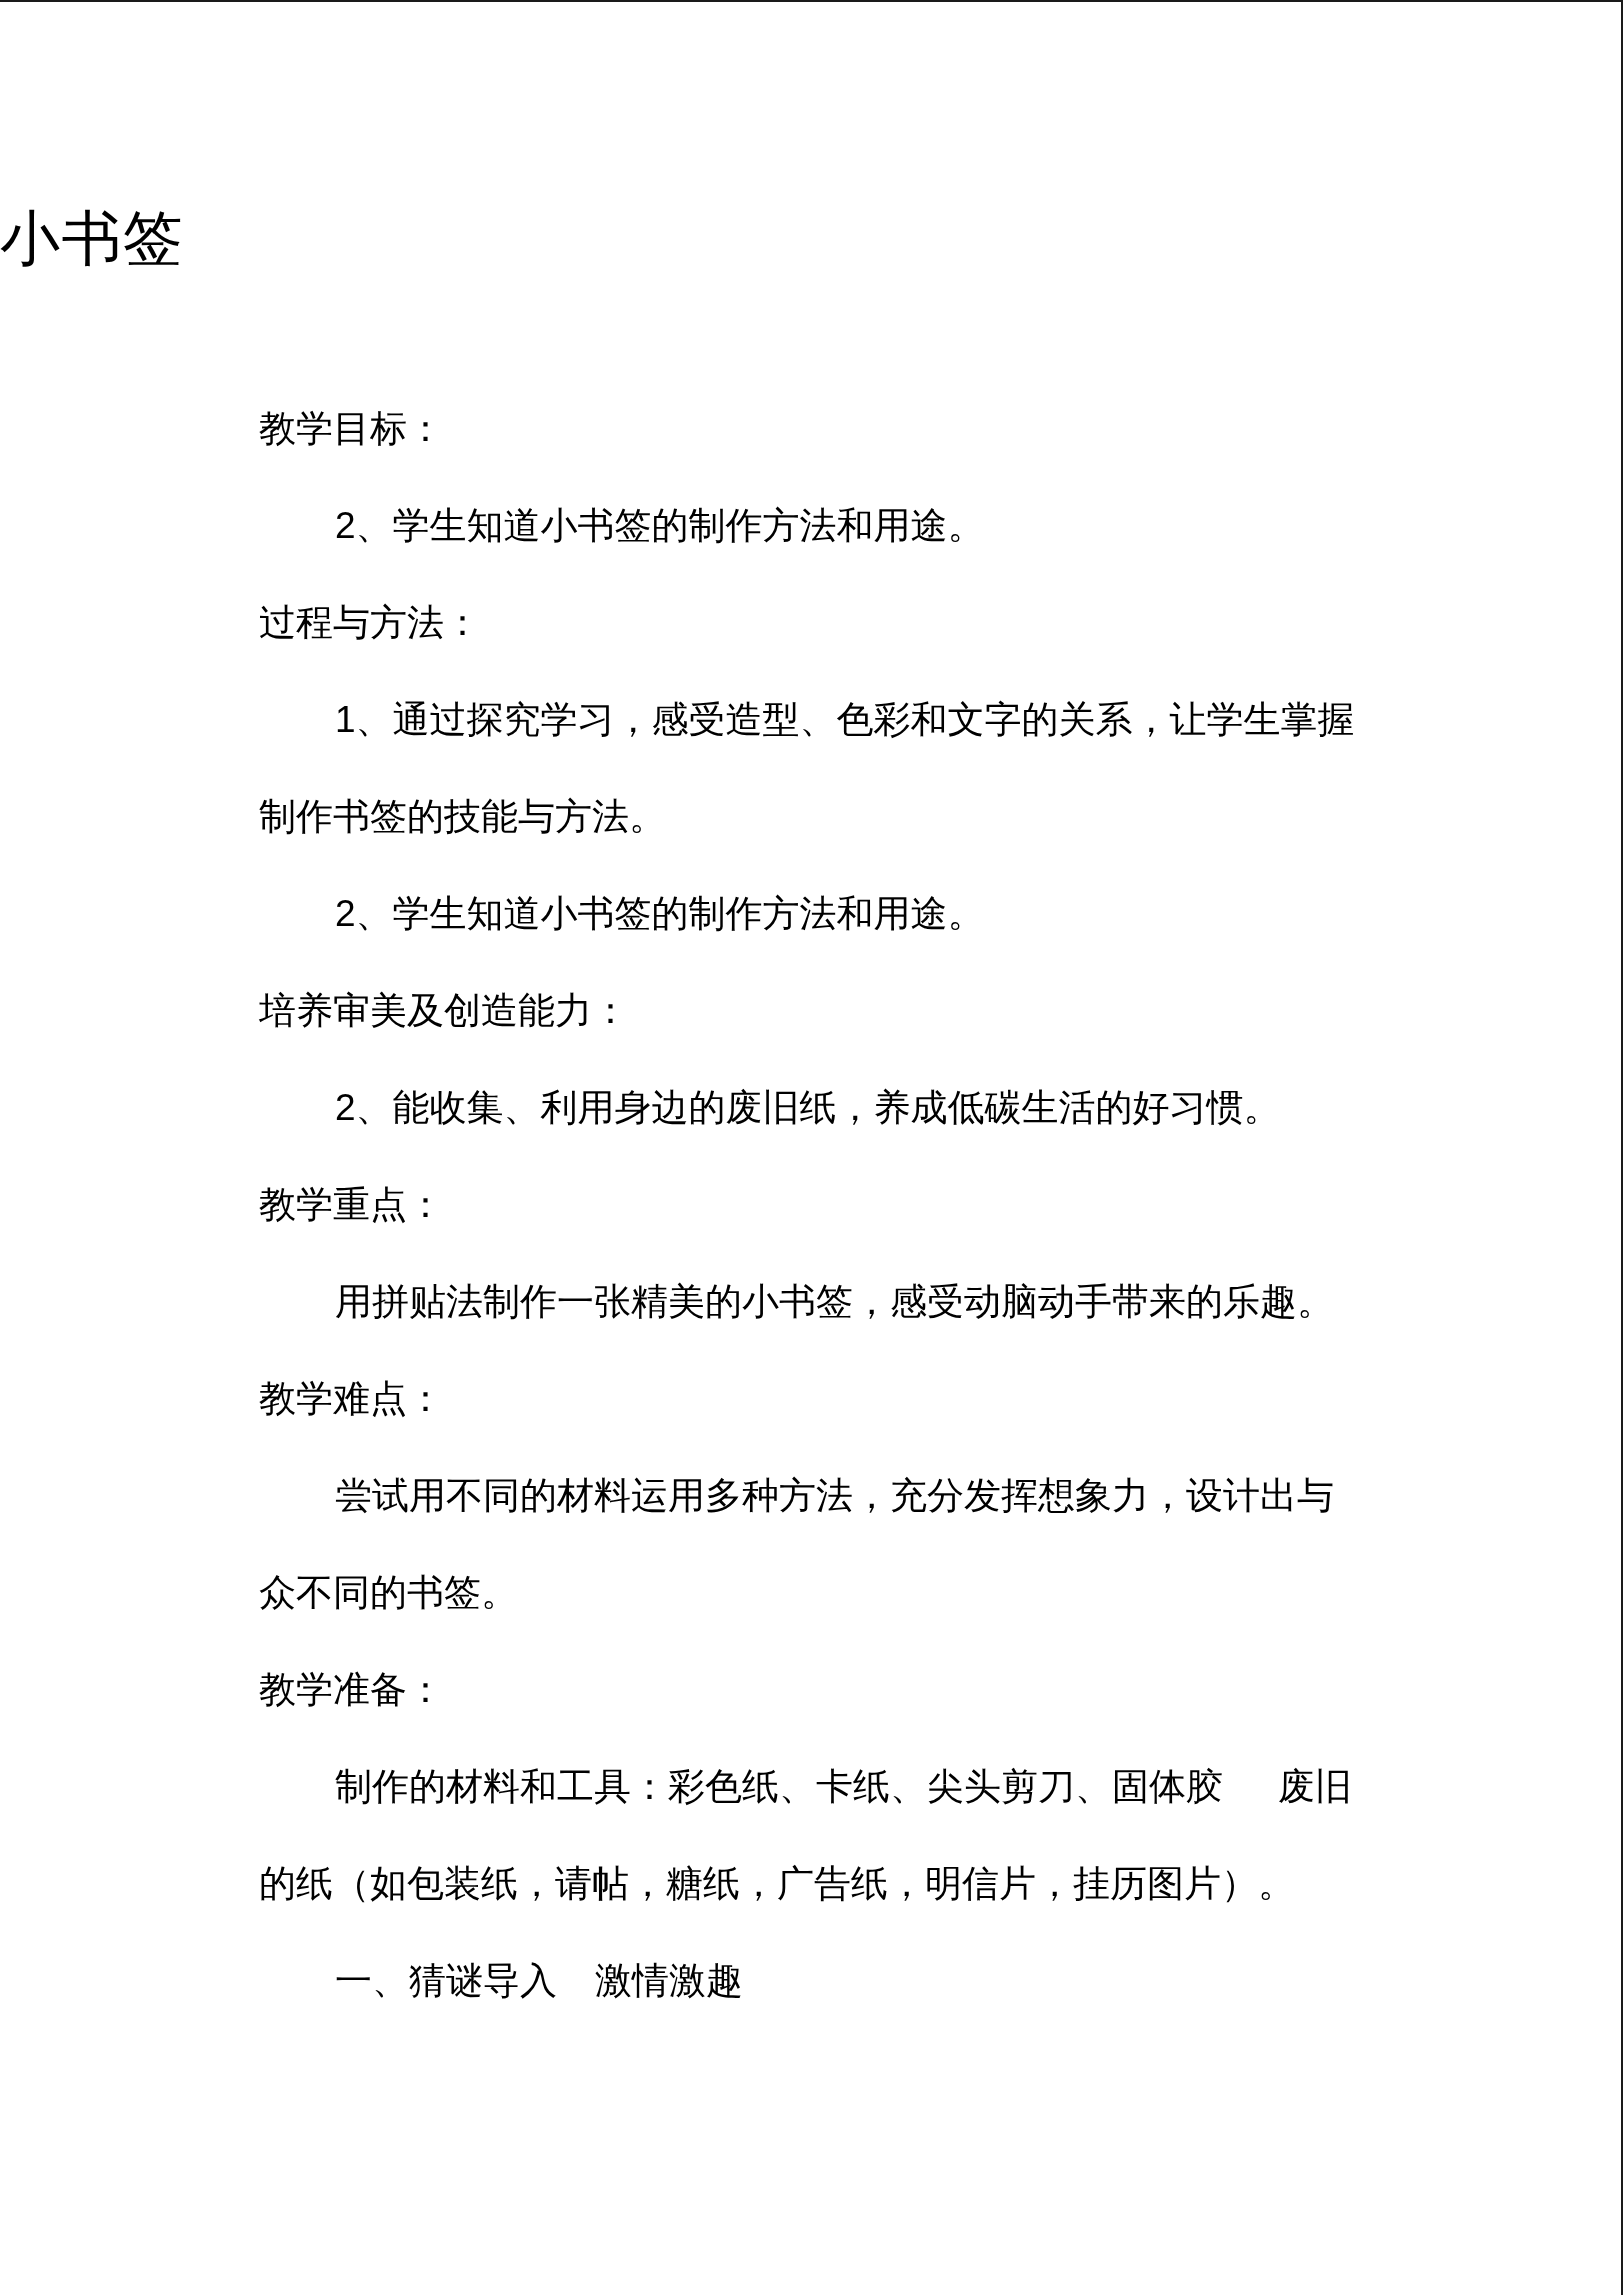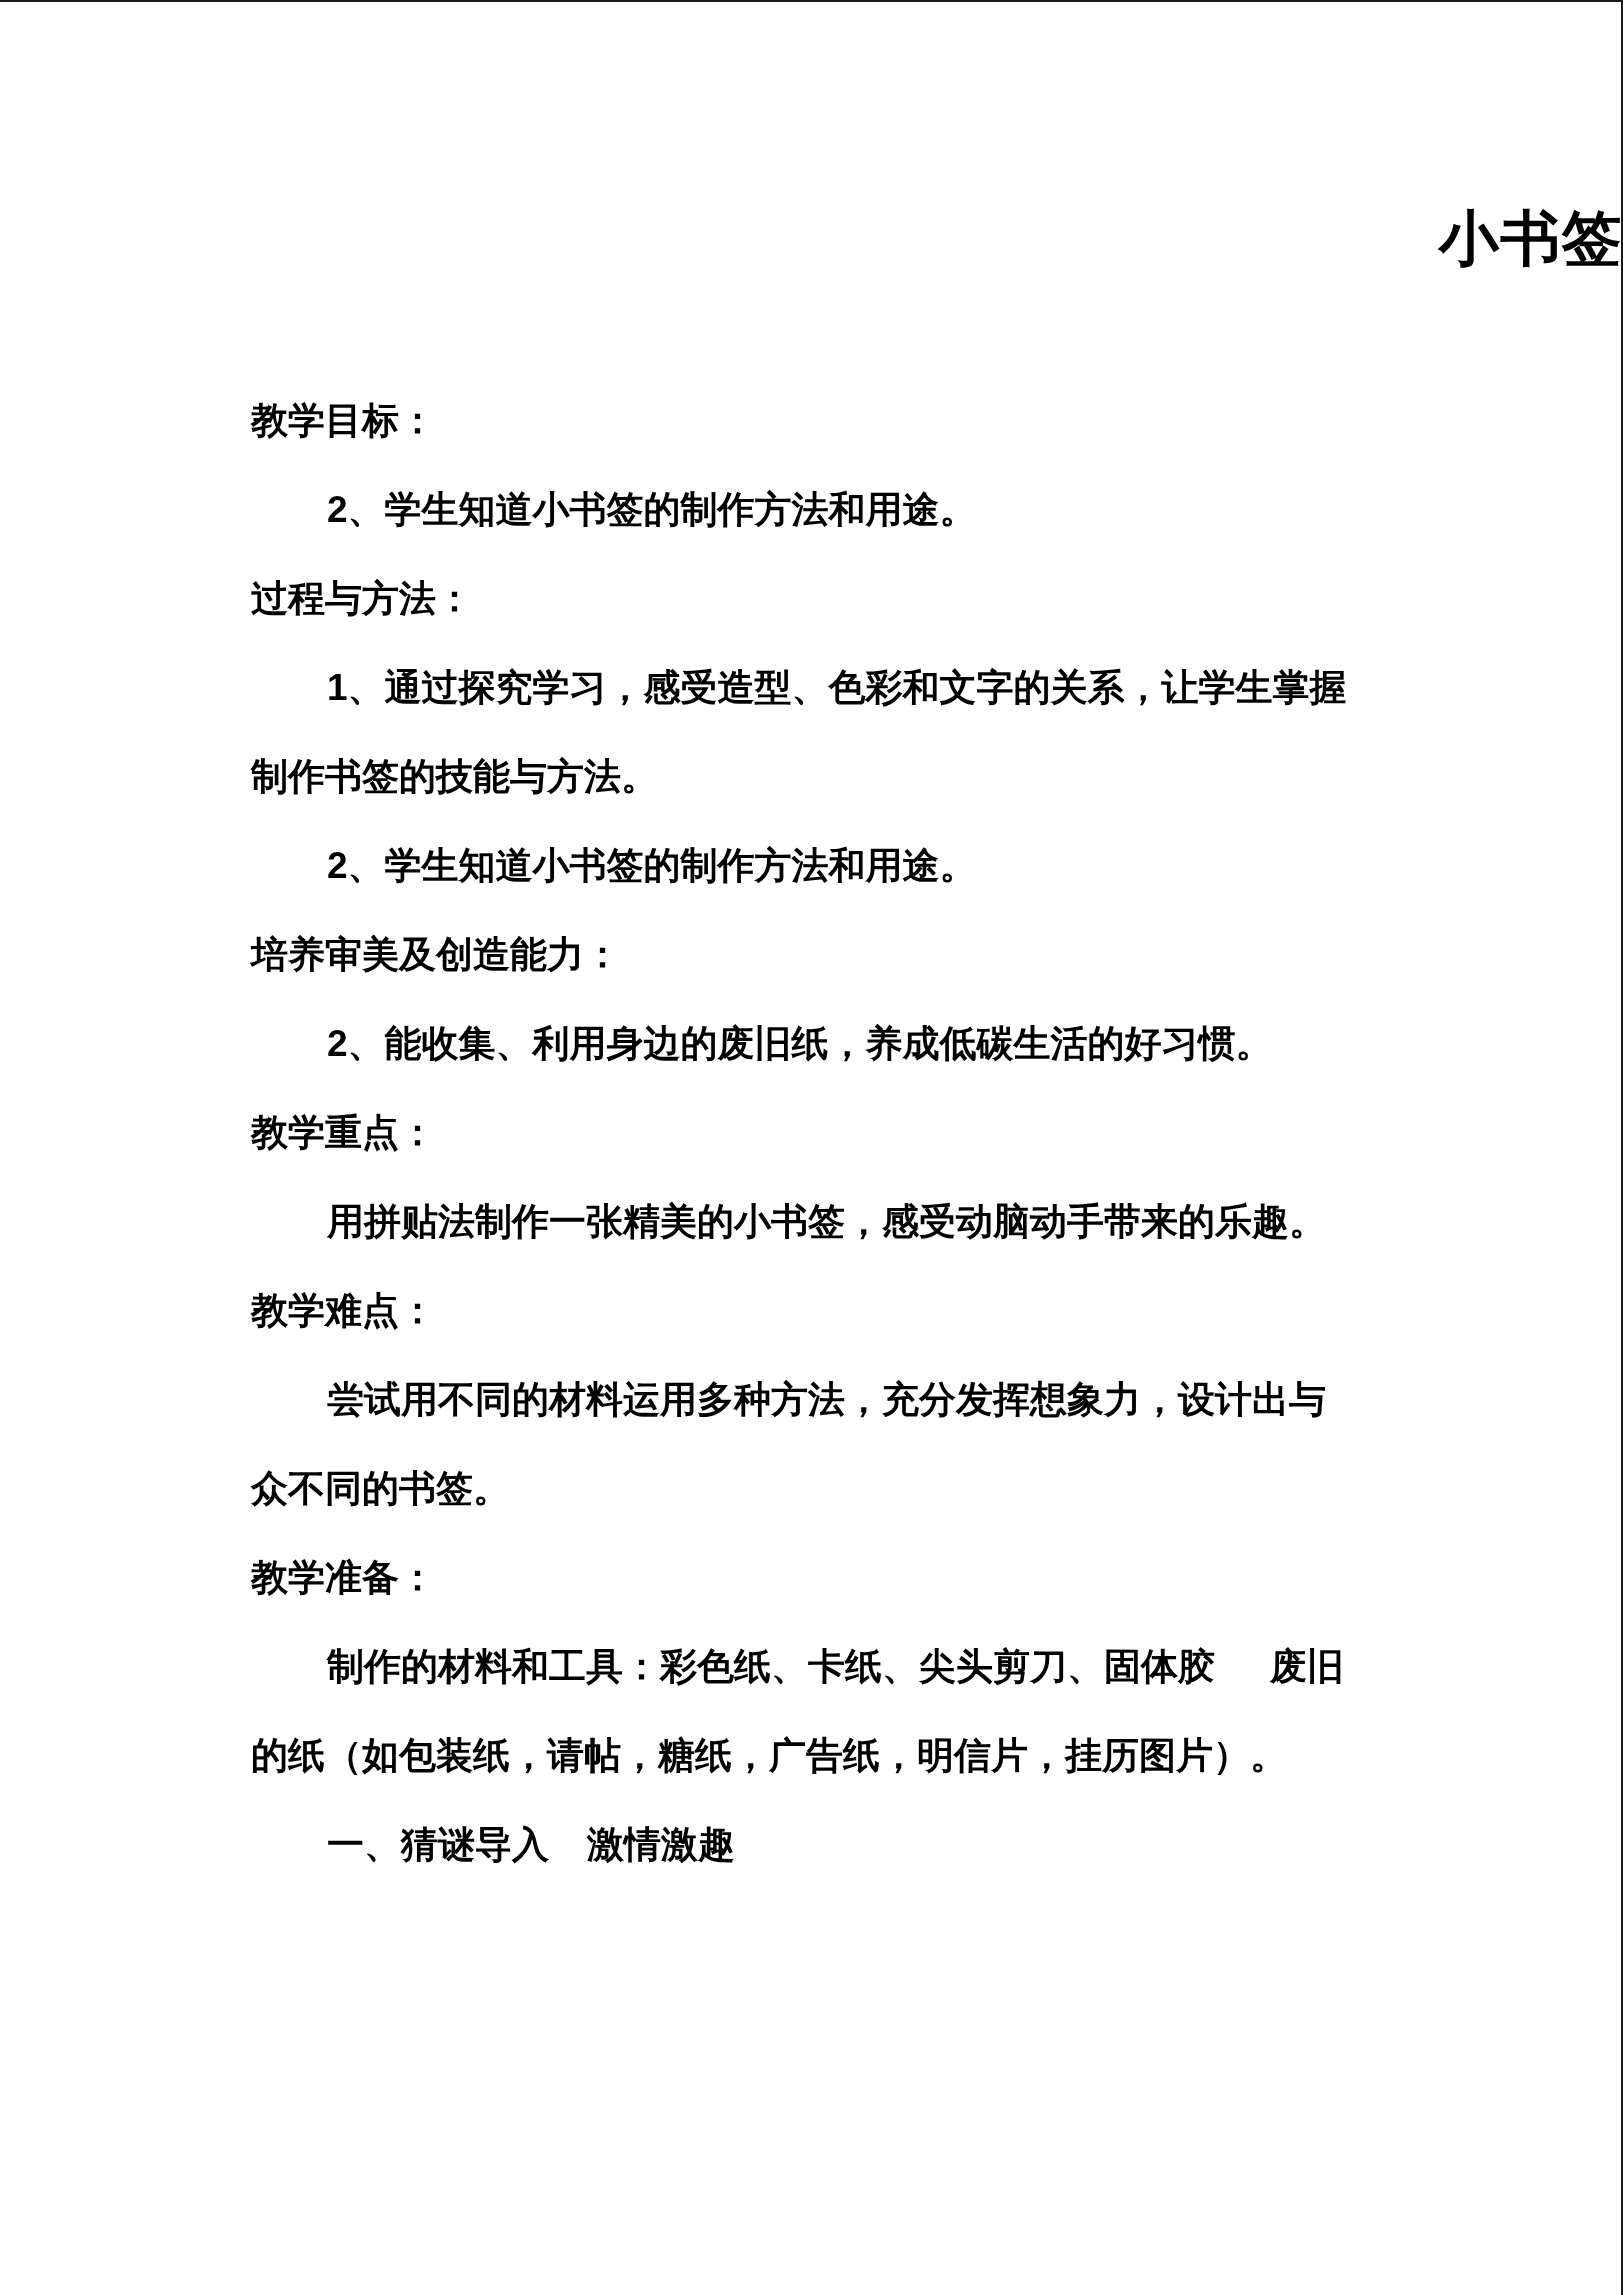--- a/index.html
+++ b/index.html
@@ -25,40 +25,39 @@
     position: absolute;
     right: 0; top: 0;
     width: 2px; height: 2295px;
     background: #1a1a1a;
   }
   .page-title {
     position: absolute;
     left: 0;
     width: 1623px;
     top: 202px;
-    text-align: right;
+    text-align: left;
     font-size: 60px;
     line-height: 75px;
-    font-weight: bold;
+    font-weight: normal;
     margin: 0;
     letter-spacing: 1.4px;
   }
   .body {
     position: absolute;
     left: 247px;
     top: 374px;
     width: 1129px;
     font-size: 37px;
     line-height: 85px;
   }
   .line {
-    margin: 4px;
+    margin: 12px;
     white-space: nowrap;
     height: 85px;
-    font-weight: bold;
   }
   .line.indent {
     padding-left: 76px;
   }
   .num {
     font-family: "Liberation Sans", "DejaVu Sans", sans-serif;
   }
   .gap {
     display: inline-block;
     width: 55px;

